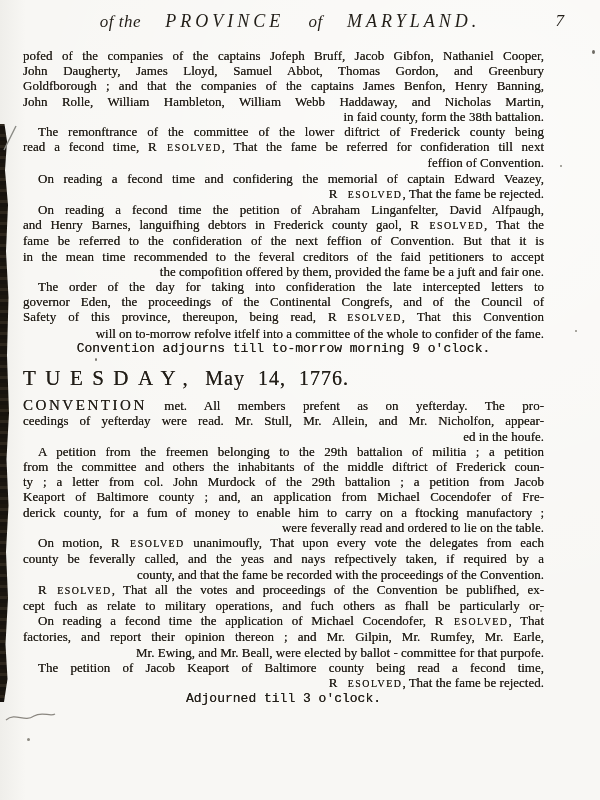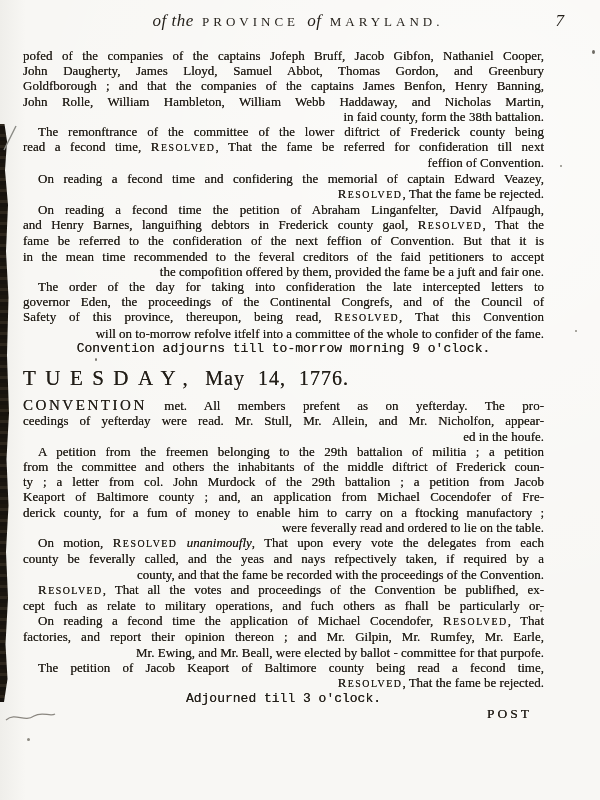--- a/index.html
+++ b/index.html
@@ -16,21 +16,21 @@
   
   .header{
     position:relative;
     padding-top:11px;
     height:28px;
     text-align:center;
     font-size:17px;
     white-space:nowrap;
   }
   .header .ital{font-style:italic;letter-spacing:.5px;}
-  .header .capsword{letter-spacing:4px;margin:0 4px;font-size:13px;}
+  .header .capsword{letter-spacing:4px;margin:0 20px;font-size:18px;font-style:italic;}
   .pageno{
     position:absolute;top:11px;right:36px;
     font-style:italic;font-size:17px;
   }
   
   .content{
     margin-top:9px;
     padding:0 56px 0 23px;
     font-size:13px;
     line-height:15.2px;
@@ -38,24 +38,24 @@
   }
   .para{margin:0;}
   .line{text-align:right;}
   .line.just{text-align:justify;text-align-last:justify;}
   .line.indent{text-indent:15px;}
   .line.center{text-align:center;text-align-last:center;font-family:Liberation Mono, monospace;}
   .line.right{text-align:right;padding-right:12px;letter-spacing:3px;font-size:13.5px;}
   
   .sc{letter-spacing:1.5px;}
   .sc .sc-first{font-size:1em;}
-  .sc .sc-rest{font-size:.76em;}
+  .sc .sc-rest{font-size:.76em;margin-left:9px;}
   
   .lead{font-size:1.16em;letter-spacing:2.5px;}
-  .it{font-style:italic;}
+  .it{}
   
   .heading{
     margin:15px 0 10px 0;
     white-space:nowrap;
   }
   .heading .caps{font-size:21px;letter-spacing:.45em;}
   .heading .rest{font-size:20px;margin-left:8px;letter-spacing:1px;word-spacing:7px;}
   
   .edge-strip{
     position:absolute;left:0;top:124px;width:10px;height:578px;
@@ -137,21 +137,20 @@
       <div class="para">
         <div class="line just indent">On reading a fecond time the application of Michael Cocendofer, <span class="sc"><span class="sc-first">R</span><span class="sc-rest">ESOLVED</span></span>, That</div>
         <div class="line just">factories, and report their opinion thereon ; and Mr. Gilpin, Mr. Rumfey, Mr. Earle,</div>
         <div class="line">Mr. Ewing, and Mr. Beall, were elected by ballot - committee for that purpofe.</div>
       </div>
       <div class="para">
         <div class="line just indent">The petition of Jacob Keaport of Baltimore county being read a fecond time,</div>
         <div class="line"><span class="sc"><span class="sc-first">R</span><span class="sc-rest">ESOLVED</span></span>, That the fame be rejected.</div>
       </div>
       <div class="line center">Adjourned till 3 o'clock.</div>
-      <div class="line right">POST</div>
     </div>
 
   <div class="edge-strip"></div>
   <svg class="tick" width="20" height="34">
     <path d="M15,2 L3,26" stroke="#8a8a84" stroke-width="1.4" fill="none"></path>
   </svg>
   <svg class="squiggle" width="54" height="18">
     <path d="M2,12 C12,4 20,15 30,8 C38,3 46,9 51,6" stroke="#8b8780" stroke-width="1.3" fill="none"></path>
   </svg>
   <div class="speck" style="left:27px;top:738px;width:3px;height:3px;"></div>

